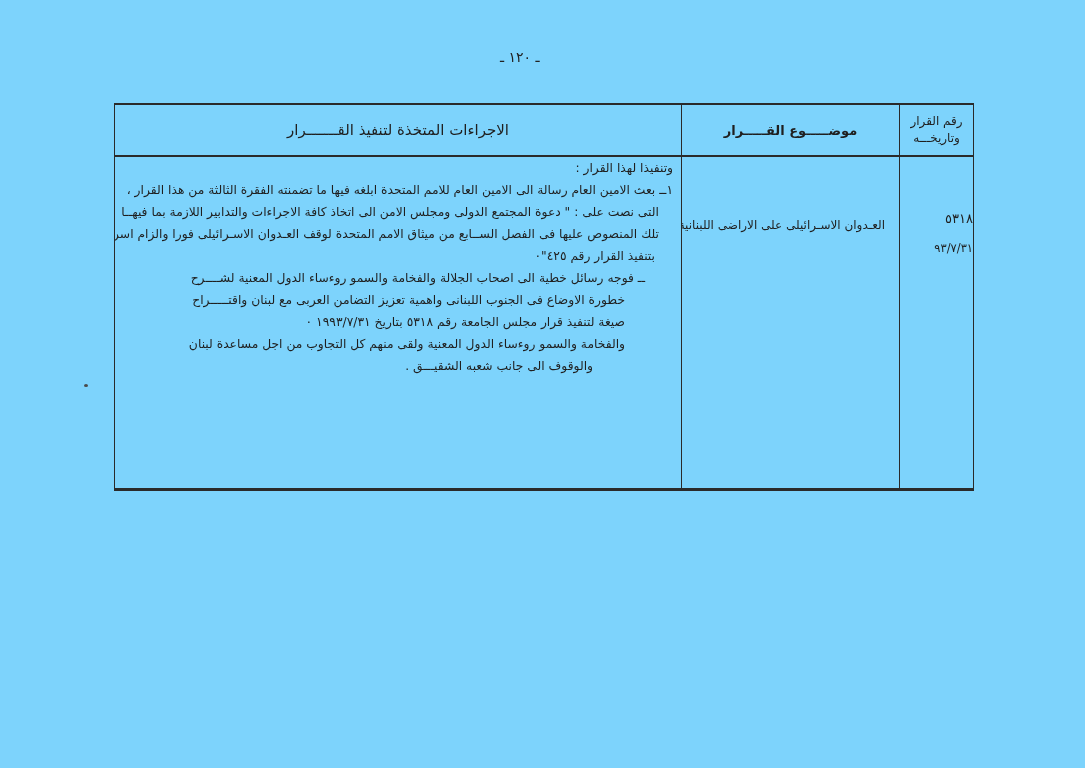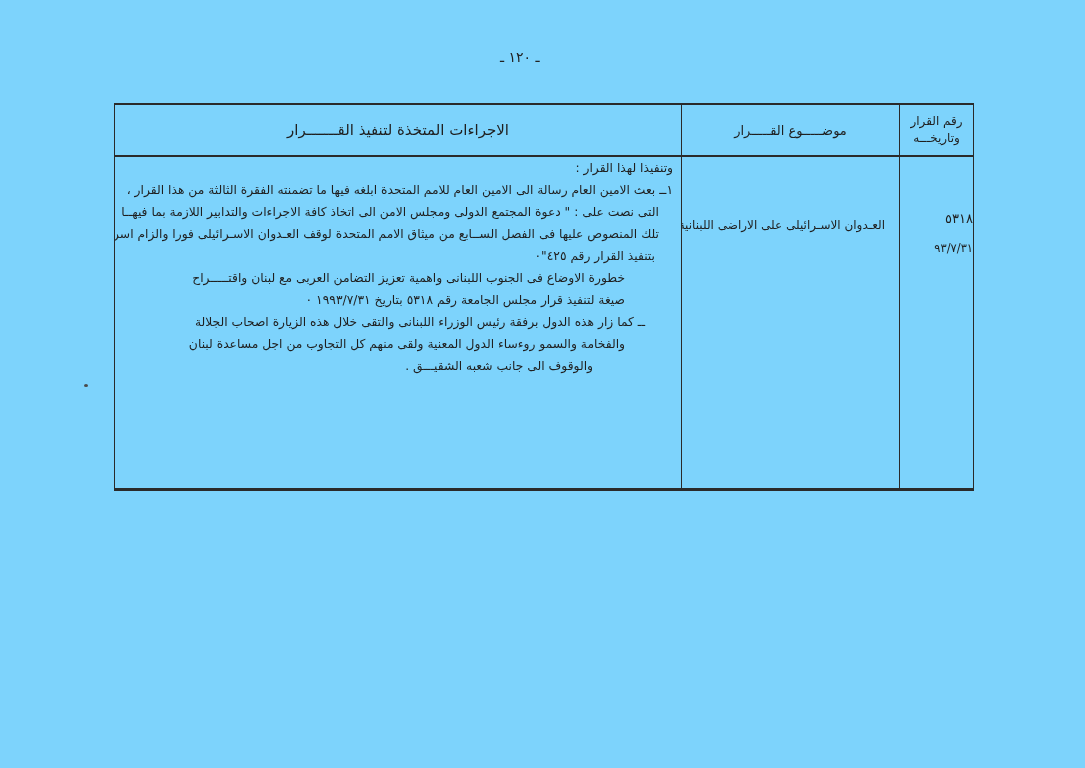--- a/index.html
+++ b/index.html
@@ -21,21 +21,21 @@
   }
   .t-row { display:flex; direction:rtl; width:100%; box-sizing:border-box; }
   .t-head { height:52px; border-bottom:2px solid #2a2a2a; flex:0 0 auto; }
   .t-body { flex:1 1 auto; }
   .c-num  { width:74px;  box-sizing:border-box; border-left:1.5px solid #2a2a2a; }
   .c-subj { width:218px; box-sizing:border-box; border-left:1.5px solid #2a2a2a; }
   .c-proc { flex:1; box-sizing:border-box; }
   
   .h-cell { display:flex; flex-direction:column; align-items:center; justify-content:center; text-align:center; }
   .h-num  { font-size:12px; line-height:1.45; }
-  .h-subj { font-size:13px; }
+  .h-subj { font-size:13px;font-weight:bold; }
   .h-proc { font-size:15px; }
   
   .b-num  { padding-top:54px; text-align:right; font-size:13px; }
   .num-val  { letter-spacing:2px; line-height:16px; }
   .num-date { margin-top:13px; font-size:11.5px; letter-spacing:1px; line-height:16px; }
   .b-subj { padding:61px 14px 0 4px; font-size:12px; text-align:left; direction:rtl; white-space:nowrap; overflow:hidden; }
   .b-proc { overflow:hidden; direction:rtl; }
   .line { white-space:nowrap; height:22px; line-height:22px; font-size:12.3px; text-align:right; direction:rtl; }
   .ind-a { padding-right:8px; }
   .ind-b { padding-right:22px; }
@@ -79,22 +79,22 @@
       </div>
       <div class="c-subj b-subj">
         <span>العـدوان الاسـرائيلى على الاراضى اللبنانية</span>
       </div>
       <div class="c-proc b-proc">
         <div class="line ind-a">وتنفيذا لهذا القرار :</div>
         <div class="line ind-a">١ــ  بعث الامين العام رسالة الى الامين العام للامم المتحدة ابلغه فيها ما تضمنته الفقرة الثالثة من هذا القرار ،</div>
         <div class="line ind-b">التى نصت على : " دعوة المجتمع الدولى ومجلس الامن الى اتخاذ كافة الاجراءات والتدابير اللازمة بما فيهــا</div>
         <div class="line ind-b">تلك المنصوص عليها فى الفصل الســابع من ميثاق الامم المتحدة لوقف العـدوان الاسـرائيلى فورا والزام اسرائيـــــل</div>
         <div class="line ind-c">بتنفيذ القرار رقم ٤٢٥"٠</div>
+        <div class="line ind-d">ــ   فوجه رسائل خطية الى اصحاب الجلالة والفخامة والسمو روءساء الدول المعنية لشــــرح</div>
         <div class="line ind-e">خطورة الاوضاع فى الجنوب اللبنانى واهمية تعزيز التضامن العربى مع لبنان  واقتـــــراح</div>
         <div class="line ind-e">صيغة لتنفيذ قرار مجلس الجامعة  رقم  ٥٣١٨  بتاريخ  ١٩٩٣/٧/٣١ ٠</div>
-        <div class="line ind-d">ــ  كما  زار هذه الدول برفقة رئيس الوزراء  اللبنانى والتقى خلال هذه الزيارة اصحاب الجلالة</div>
         <div class="line ind-e">والفخامة والسمو روءساء  الدول المعنية ولقى منهم كل التجاوب من اجل مساعدة لبنان</div>
         <div class="line ind-f">والوقوف الى جانب شعبه الشقيـــق .</div>
       </div>
     </div>
 
   </div>
 </div>
 
 </body></html>

